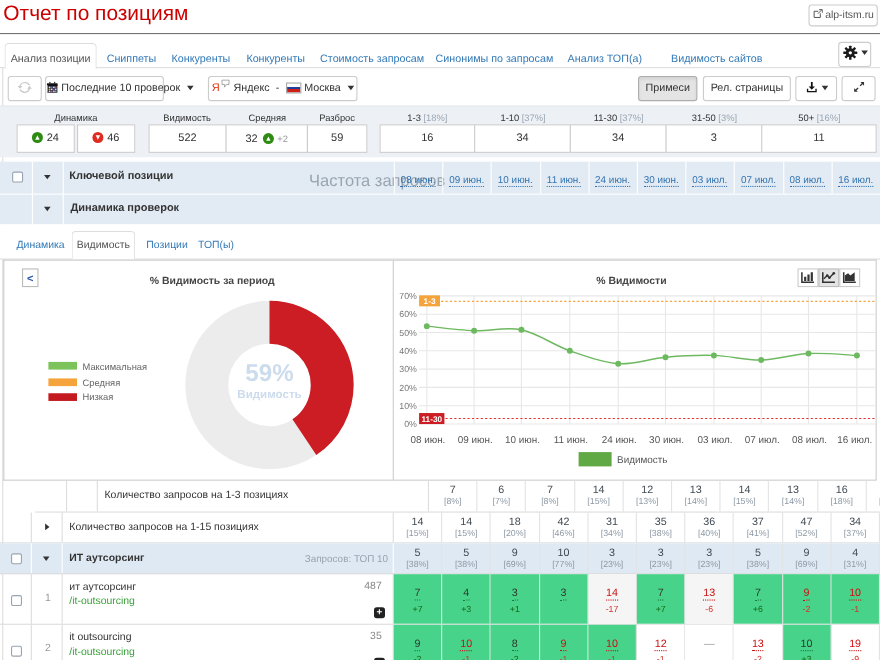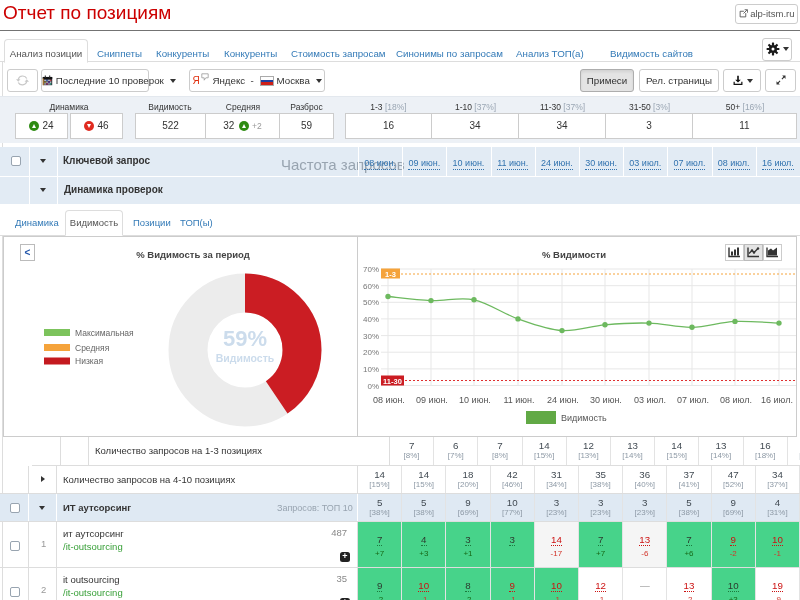--- a/index.html
+++ b/index.html
@@ -158,21 +158,21 @@
   <div class="sbox" style="left:431px;width:88px;">34</div>
   <div class="sbox" style="left:518px;width:88px;">34</div>
   <div class="sbox" style="left:605px;width:88px;">3</div>
   <div class="sbox" style="left:692px;width:105px;">11</div>
 </div>
 
 <div class="abs" id="thead">
   <div style="position:absolute;top:0;height:29px;width:800px;">
     <span class="cb" style="position:absolute;left:11px;top:9px;"></span>
     <span class="car" style="position:absolute;left:40px;top:12px;"></span>
-    <span style="position:absolute;left:63px;top:8px;font-weight:bold;font-size:10px;color:#333;">Ключевой запрос</span>
+    <span style="position:absolute;left:63px;top:8px;font-weight:bold;font-size:10px;color:#333;">Ключевой позиции</span>
     <span style="position:absolute;left:281px;top:9px;font-size:15px;color:#98a4b0;">Частота запросов</span>
     <div id="hdates">
           <div class="hcell-date" style="left:358.0px;"><span>08 июн.</span></div>
           <div class="hcell-date" style="left:402.2px;"><span>09 июн.</span></div>
           <div style="position:absolute;left:402.2px;top:0;width:1px;height:29px;background:#fff;"></div>
           <div class="hcell-date" style="left:446.4px;"><span>10 июн.</span></div>
           <div style="position:absolute;left:446.4px;top:0;width:1px;height:29px;background:#fff;"></div>
           <div class="hcell-date" style="left:490.6px;"><span>11 июн.</span></div>
           <div style="position:absolute;left:490.6px;top:0;width:1px;height:29px;background:#fff;"></div>
           <div class="hcell-date" style="left:534.8px;"><span>24 июн.</span></div>
@@ -355,21 +355,21 @@
           <div class="num" style="padding-top:3px;">16</div>
           <div class="pct">[18%]</div>
         </div>
   </div>
   <div class="trow" style="top:29px;height:28px;">
     <div class="tcell" style="left:0;width:29px;"></div>
     <div class="tcell" style="left:29px;width:28px;">
           <span class="car-r" style="position:absolute;left:12px;top:10px;"></span>
         </div>
     <div class="tcell" style="left:57px;width:301px;">
-          <span style="position:absolute;left:6px;top:8px;">Количество запросов на 4-10 позициях</span>
+          <span style="position:absolute;left:6px;top:8px;">Количество запросов на 1-15 позициях</span>
         </div>
     <div class="dcell" style="left:358.0px;">
           <div class="num" style="padding-top:3px;">14</div>
           <div class="pct">[15%]</div>
         </div>
         <div class="dcell" style="left:402.2px;">
           <div class="num" style="padding-top:3px;">14</div>
           <div class="pct">[15%]</div>
         </div>
         <div class="dcell" style="left:446.4px;">

